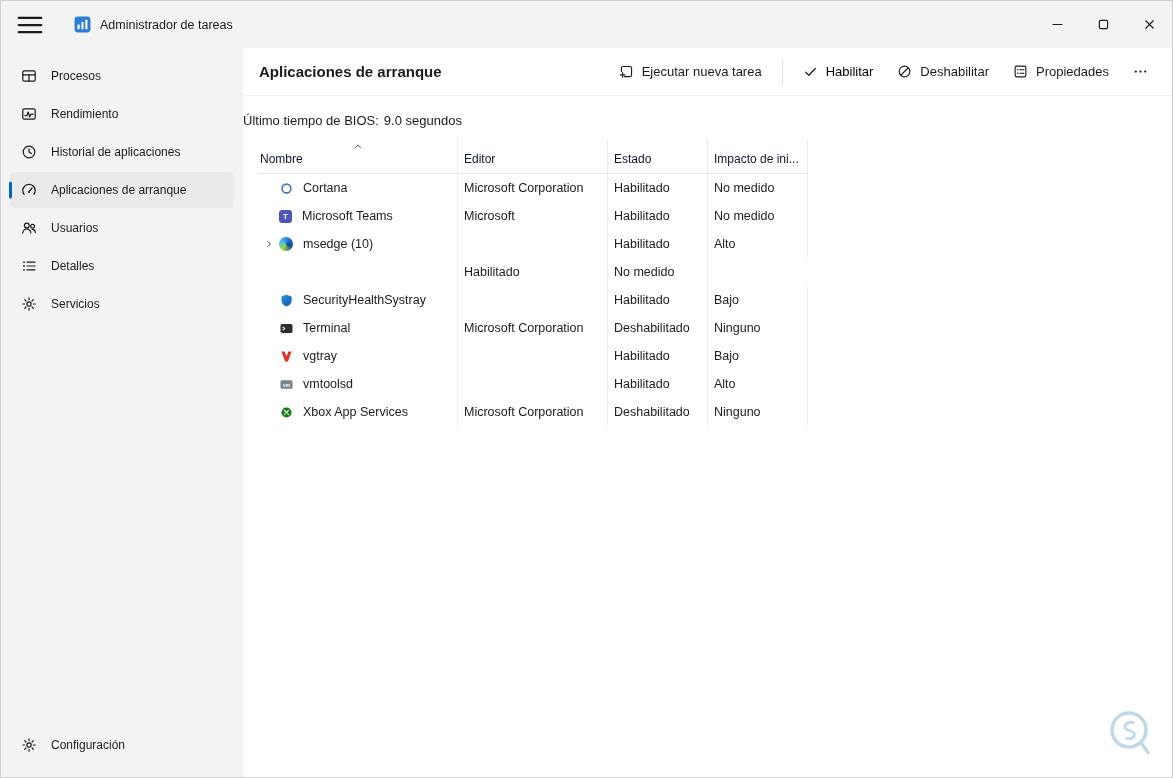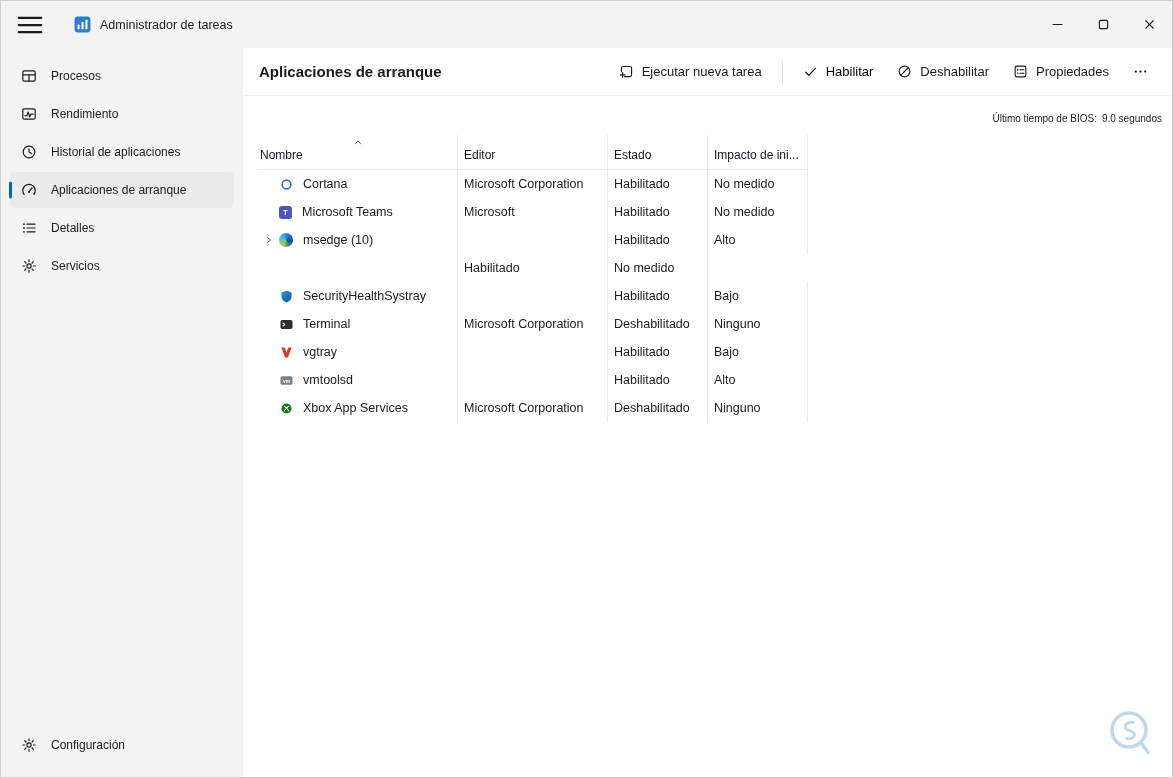--- a/index.html
+++ b/index.html
@@ -38,21 +38,21 @@
   .main{position:absolute;top:47px;left:242px;right:0;bottom:0;background:#ffffff}
   .page-header{height:47px;display:flex;align-items:center;padding:0 14px 0 16px;border-bottom:1px solid #f0f0f0}
   .page-title{font-size:15px;font-weight:700;margin:0}
   .toolbar{margin-left:auto;display:flex;align-items:center;gap:4px}
   .tbtn{display:flex;align-items:center;gap:8px;border:none;background:transparent;border-radius:5px;
         padding:7px 10px;font-size:13px;color:#1b1b1b;font-family:inherit}
   .tbtn .tic{width:15px;height:15px;display:inline-flex}
   .tbtn.disabled{color:#000000}
   .tsep{width:1px;height:25px;background:#e1e1e1;margin:0 6px}
 
-  .bios{padding:17px 10px 0 0;text-align:right;font-size:10px}
+  .bios{padding:17px 10px 0 0;font-size:13px}
   .bios .lbl{margin-right:5px}
 
   
   .table{margin:11px 0 0 15px;width:550px}
   .thead,.tr{display:grid;grid-template-columns:200px 150px 100px 100px}
   .th{position:relative;display:flex;align-items:flex-end;padding:0 0 7px 6px;height:34px;box-sizing:border-box;
       border-right:1px solid #ebebeb;color:#0f172a;font-size:12px}
   .thead{border-bottom:1px solid #e6e6e6}
   .th.col0{padding-left:2px}
   .caret{position:absolute;top:1px;left:50%;transform:translateX(-50%);width:12px;height:12px;color:#4d4d4d}
@@ -156,20 +156,31 @@
               <path d="M3.1 12.4 A6.2 6.2 0 1 1 12.9 12.4"></path>
               <line x1="8" y1="9.6" x2="11" y2="6"></line>
               <circle class="f" cx="8" cy="10" r="1"></circle>
             </svg>
           </span>
           <span class="slabel">Aplicaciones de arranque</span>
         </div>
         <div class="side-item">
           <span class="sicon icn">
             <svg viewBox="0 0 16 16">
+              <circle cx="5.8" cy="5.5" r="2.4"></circle>
+              <path d="M1.8 13c0-2.3 1.8-4.1 4-4.1s4 1.8 4 4.1"></path>
+              <circle cx="11.6" cy="6.2" r="1.9"></circle>
+              <path d="M11.3 9.4c1.7 0.1 3 1.5 3 3.2"></path>
+            </svg>
+          </span>
+          <span class="slabel">Usuarios</span>
+        </div>
+        <div class="side-item">
+          <span class="sicon icn">
+            <svg viewBox="0 0 16 16">
               <circle class="f" cx="3" cy="4.2" r="0.9"></circle>
               <line x1="6" y1="4.2" x2="14" y2="4.2"></line>
               <circle class="f" cx="3" cy="8" r="0.9"></circle>
               <line x1="6" y1="8" x2="14" y2="8"></line>
               <circle class="f" cx="3" cy="11.8" r="0.9"></circle>
               <line x1="6" y1="11.8" x2="14" y2="11.8"></line>
             </svg>
           </span>
           <span class="slabel">Detalles</span>
         </div>

